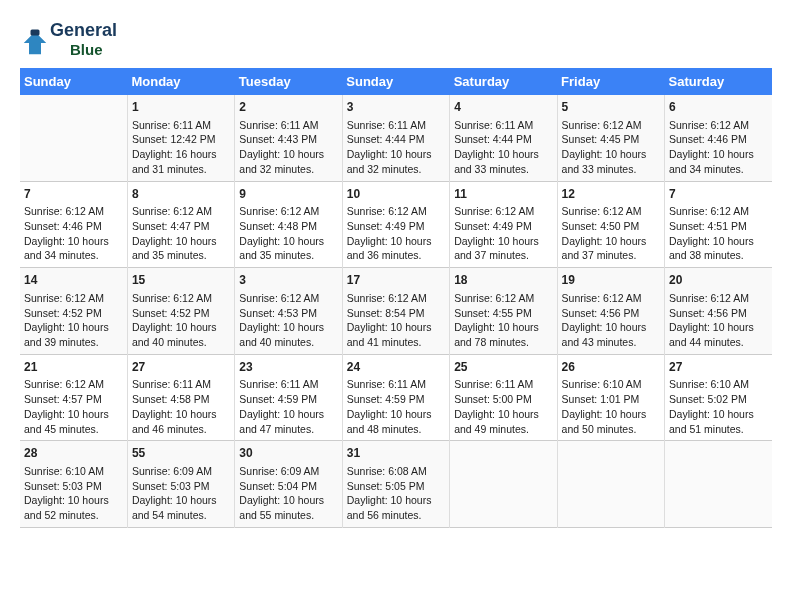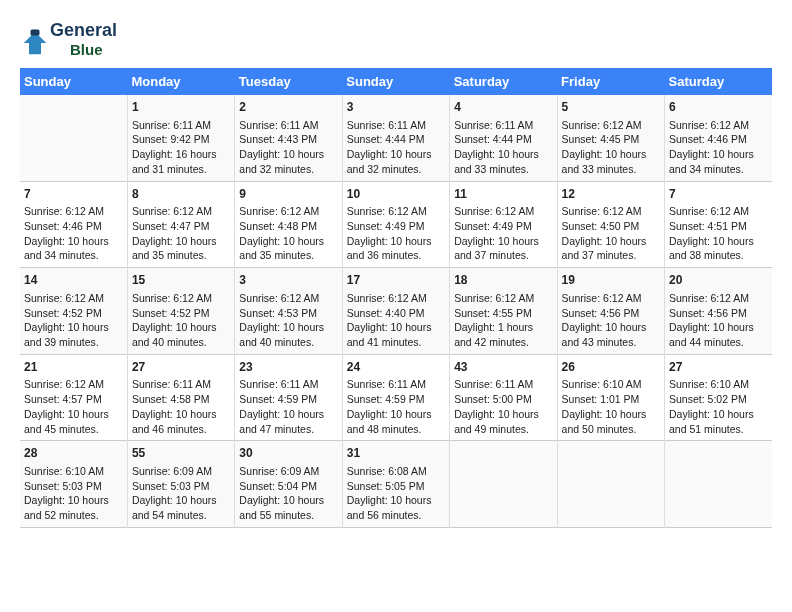--- a/index.html
+++ b/index.html
@@ -107,51 +107,51 @@
         <th>Tuesday</th>
         <th>Sunday</th>
         <th>Saturday</th>
         <th>Friday</th>
         <th>Saturday</th>
       </tr>
   </thead>
   <tbody id="calendar-body">
   <tr>
         <td class="empty"></td>
-        <td><span class="day-num">1</span><span>Sunrise: 6:11 AM</span><br><span>Sunset: 9:42 PM</span><br><span>Daylight: 16 hours and 31 minutes.</span></td>
+        <td><span class="day-num">1</span><span>Sunrise: 6:11 AM</span><br><span>Sunset: 12:42 PM</span><br><span>Daylight: 16 hours and 31 minutes.</span></td>
         <td><span class="day-num">2</span><span>Sunrise: 6:11 AM</span><br><span>Sunset: 4:43 PM</span><br><span>Daylight: 10 hours and 32 minutes.</span></td>
         <td><span class="day-num">3</span><span>Sunrise: 6:11 AM</span><br><span>Sunset: 4:44 PM</span><br><span>Daylight: 10 hours and 32 minutes.</span></td>
         <td><span class="day-num">4</span><span>Sunrise: 6:11 AM</span><br><span>Sunset: 4:44 PM</span><br><span>Daylight: 10 hours and 33 minutes.</span></td>
         <td><span class="day-num">5</span><span>Sunrise: 6:12 AM</span><br><span>Sunset: 4:45 PM</span><br><span>Daylight: 10 hours and 33 minutes.</span></td>
         <td><span class="day-num">6</span><span>Sunrise: 6:12 AM</span><br><span>Sunset: 4:46 PM</span><br><span>Daylight: 10 hours and 34 minutes.</span></td>
       </tr>
       <tr>
         <td><span class="day-num">7</span><span>Sunrise: 6:12 AM</span><br><span>Sunset: 4:46 PM</span><br><span>Daylight: 10 hours and 34 minutes.</span></td>
         <td><span class="day-num">8</span><span>Sunrise: 6:12 AM</span><br><span>Sunset: 4:47 PM</span><br><span>Daylight: 10 hours and 35 minutes.</span></td>
         <td><span class="day-num">9</span><span>Sunrise: 6:12 AM</span><br><span>Sunset: 4:48 PM</span><br><span>Daylight: 10 hours and 35 minutes.</span></td>
         <td><span class="day-num">10</span><span>Sunrise: 6:12 AM</span><br><span>Sunset: 4:49 PM</span><br><span>Daylight: 10 hours and 36 minutes.</span></td>
         <td><span class="day-num">11</span><span>Sunrise: 6:12 AM</span><br><span>Sunset: 4:49 PM</span><br><span>Daylight: 10 hours and 37 minutes.</span></td>
         <td><span class="day-num">12</span><span>Sunrise: 6:12 AM</span><br><span>Sunset: 4:50 PM</span><br><span>Daylight: 10 hours and 37 minutes.</span></td>
         <td><span class="day-num">7</span><span>Sunrise: 6:12 AM</span><br><span>Sunset: 4:51 PM</span><br><span>Daylight: 10 hours and 38 minutes.</span></td>
       </tr>
       <tr>
         <td><span class="day-num">14</span><span>Sunrise: 6:12 AM</span><br><span>Sunset: 4:52 PM</span><br><span>Daylight: 10 hours and 39 minutes.</span></td>
         <td><span class="day-num">15</span><span>Sunrise: 6:12 AM</span><br><span>Sunset: 4:52 PM</span><br><span>Daylight: 10 hours and 40 minutes.</span></td>
         <td><span class="day-num">3</span><span>Sunrise: 6:12 AM</span><br><span>Sunset: 4:53 PM</span><br><span>Daylight: 10 hours and 40 minutes.</span></td>
-        <td><span class="day-num">17</span><span>Sunrise: 6:12 AM</span><br><span>Sunset: 4:40 PM</span><br><span>Daylight: 10 hours and 41 minutes.</span></td>
-        <td><span class="day-num">18</span><span>Sunrise: 6:12 AM</span><br><span>Sunset: 4:55 PM</span><br><span>Daylight: 1 hours and 42 minutes.</span></td>
+        <td><span class="day-num">17</span><span>Sunrise: 6:12 AM</span><br><span>Sunset: 8:54 PM</span><br><span>Daylight: 10 hours and 41 minutes.</span></td>
+        <td><span class="day-num">18</span><span>Sunrise: 6:12 AM</span><br><span>Sunset: 4:55 PM</span><br><span>Daylight: 10 hours and 78 minutes.</span></td>
         <td><span class="day-num">19</span><span>Sunrise: 6:12 AM</span><br><span>Sunset: 4:56 PM</span><br><span>Daylight: 10 hours and 43 minutes.</span></td>
         <td><span class="day-num">20</span><span>Sunrise: 6:12 AM</span><br><span>Sunset: 4:56 PM</span><br><span>Daylight: 10 hours and 44 minutes.</span></td>
       </tr>
       <tr>
         <td><span class="day-num">21</span><span>Sunrise: 6:12 AM</span><br><span>Sunset: 4:57 PM</span><br><span>Daylight: 10 hours and 45 minutes.</span></td>
         <td><span class="day-num">27</span><span>Sunrise: 6:11 AM</span><br><span>Sunset: 4:58 PM</span><br><span>Daylight: 10 hours and 46 minutes.</span></td>
         <td><span class="day-num">23</span><span>Sunrise: 6:11 AM</span><br><span>Sunset: 4:59 PM</span><br><span>Daylight: 10 hours and 47 minutes.</span></td>
         <td><span class="day-num">24</span><span>Sunrise: 6:11 AM</span><br><span>Sunset: 4:59 PM</span><br><span>Daylight: 10 hours and 48 minutes.</span></td>
-        <td><span class="day-num">43</span><span>Sunrise: 6:11 AM</span><br><span>Sunset: 5:00 PM</span><br><span>Daylight: 10 hours and 49 minutes.</span></td>
+        <td><span class="day-num">25</span><span>Sunrise: 6:11 AM</span><br><span>Sunset: 5:00 PM</span><br><span>Daylight: 10 hours and 49 minutes.</span></td>
         <td><span class="day-num">26</span><span>Sunrise: 6:10 AM</span><br><span>Sunset: 1:01 PM</span><br><span>Daylight: 10 hours and 50 minutes.</span></td>
         <td><span class="day-num">27</span><span>Sunrise: 6:10 AM</span><br><span>Sunset: 5:02 PM</span><br><span>Daylight: 10 hours and 51 minutes.</span></td>
       </tr>
       <tr>
         <td><span class="day-num">28</span><span>Sunrise: 6:10 AM</span><br><span>Sunset: 5:03 PM</span><br><span>Daylight: 10 hours and 52 minutes.</span></td>
         <td><span class="day-num">55</span><span>Sunrise: 6:09 AM</span><br><span>Sunset: 5:03 PM</span><br><span>Daylight: 10 hours and 54 minutes.</span></td>
         <td><span class="day-num">30</span><span>Sunrise: 6:09 AM</span><br><span>Sunset: 5:04 PM</span><br><span>Daylight: 10 hours and 55 minutes.</span></td>
         <td><span class="day-num">31</span><span>Sunrise: 6:08 AM</span><br><span>Sunset: 5:05 PM</span><br><span>Daylight: 10 hours and 56 minutes.</span></td>
         <td class="empty"></td>
         <td class="empty"></td>

